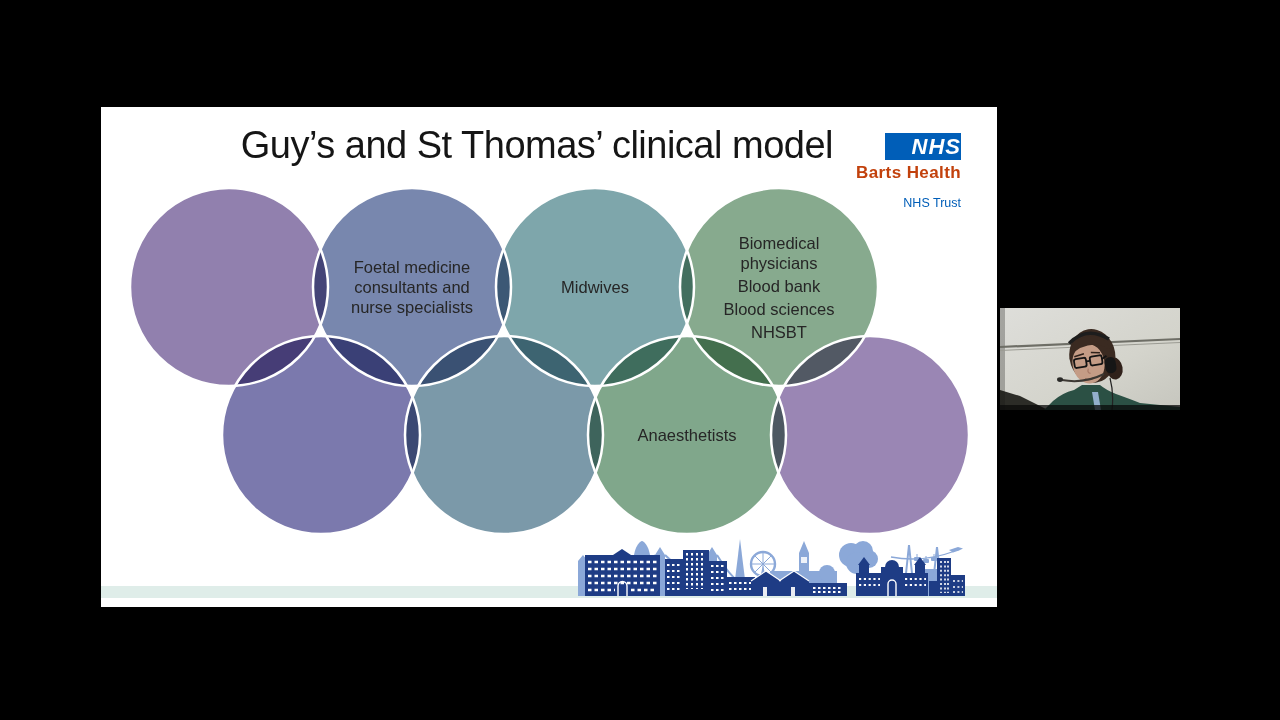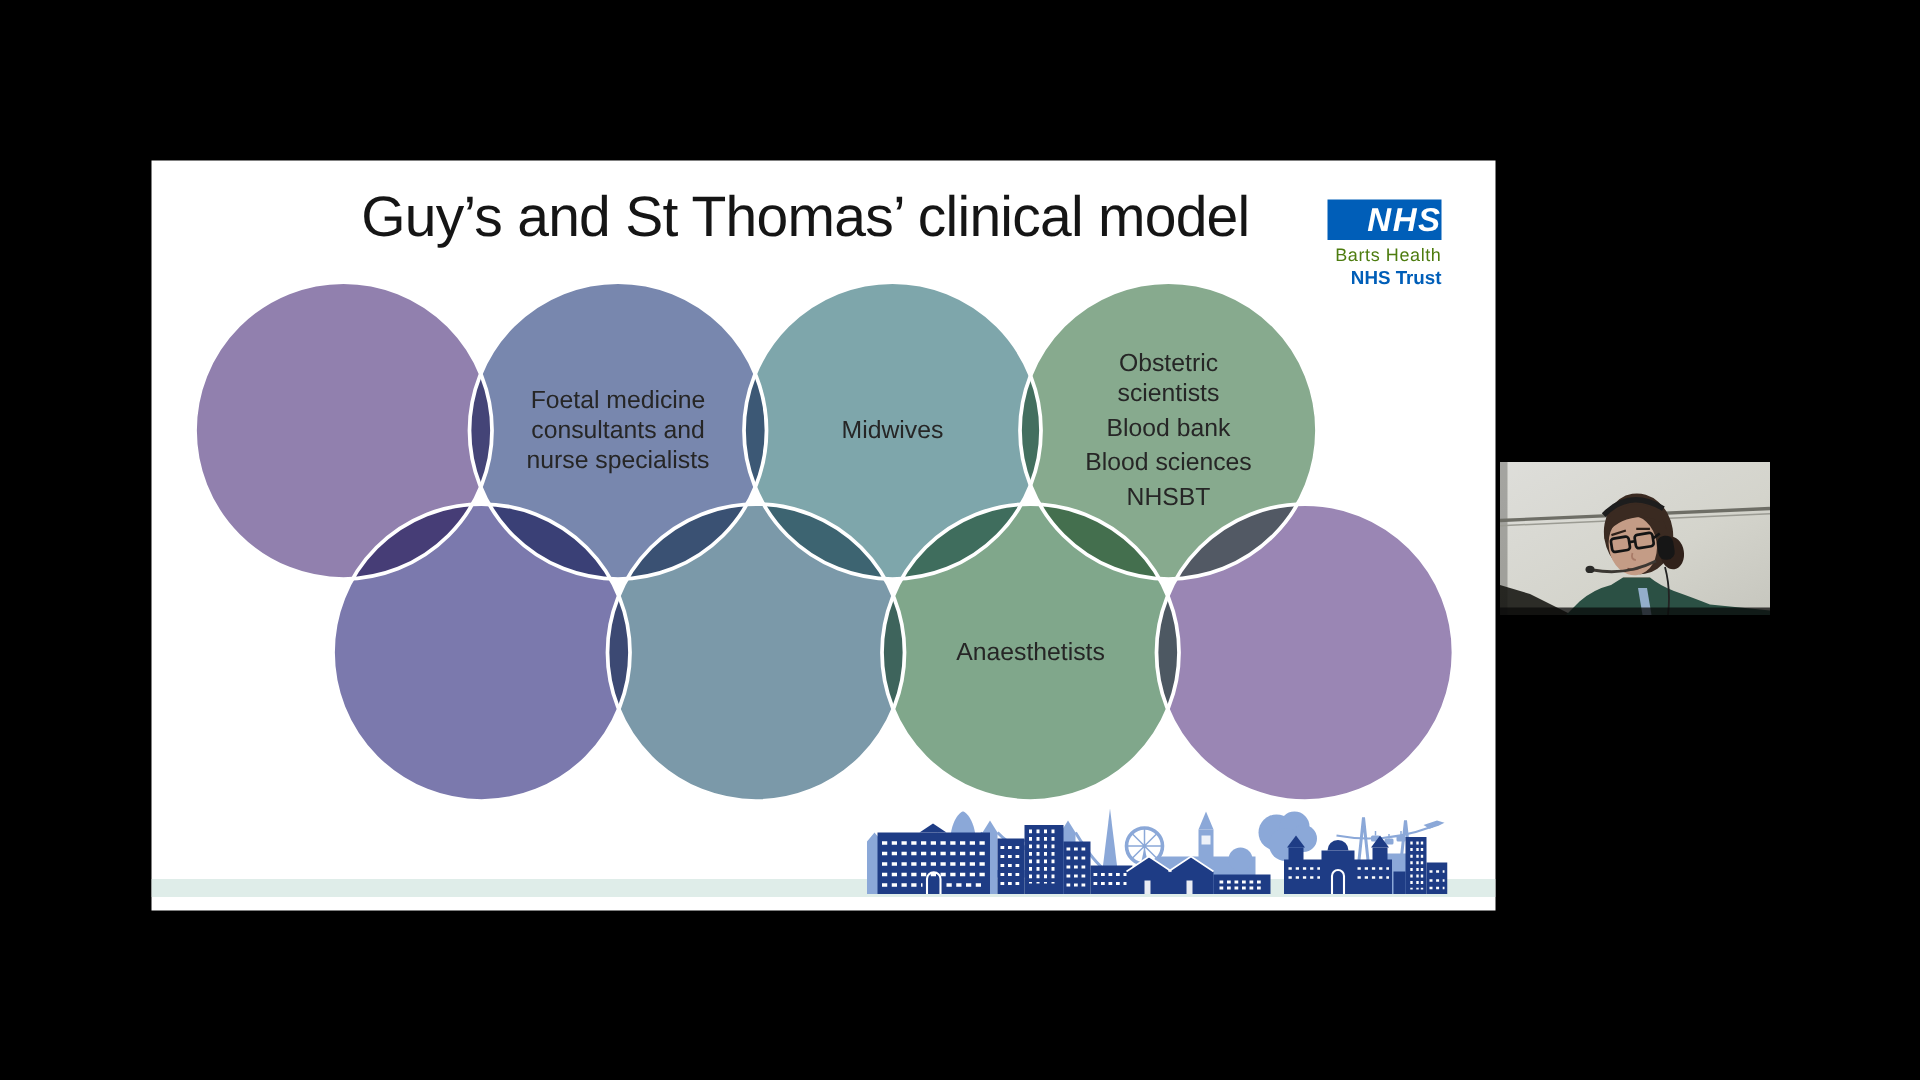--- a/index.html
+++ b/index.html
@@ -17,22 +17,22 @@
     text-align:right;font-size:38px;line-height:46px;font-weight:500;
     color:#151515;letter-spacing:-0.5px;white-space:nowrap;
   }
   
   .nhs-block{position:absolute;top:26px;right:36px;text-align:right;}
   .nhs-box{
     display:inline-block;width:76px;height:27px;background:#005eb8;
     color:#fff;font-style:italic;font-weight:bold;font-size:22px;line-height:27px;
     text-align:right;letter-spacing:1px;
   }
-  .org-name{font-size:12px;font-weight:normal;color:#4d7c0f;letter-spacing:.4px;margin-top:3px;}
-  .org-sub{font-size:12.5px;font-weight:bold;color:#005eb8;margin-top:1px;}
+  .org-name{font-size:17px;font-weight:bold;color:#c2410c;letter-spacing:.4px;margin-top:3px;}
+  .org-sub{font-size:12.5px;font-weight:normal;color:#005eb8;margin-top:13px;}
   
   svg.venn{position:absolute;left:0;top:0;}
   svg.venn .fills circle{mix-blend-mode:multiply;}
   .vlabel{
     position:absolute;transform:translate(-50%,-50%);
     text-align:center;font-size:16.5px;line-height:20px;color:#262626;
   }
   .vl-item{margin:3px 0;}
   
   .footer-band{position:absolute;left:0;top:479px;width:896px;height:12px;background:#dfede9;}
@@ -77,21 +77,21 @@
       <circle cx="220" cy="328" r="99"></circle>
         <circle cx="403" cy="328" r="99"></circle>
       <circle cx="586" cy="328" r="99"></circle>
         <circle cx="769" cy="328" r="99"></circle>
     </g>
   </svg>
 
   <div class="vlabel" style="left:311px;top:180px;width:145px">Foetal medicine consultants and nurse specialists</div>
   <div class="vlabel" style="left:494px;top:180px;width:120px">Midwives</div>
   <div class="vlabel" style="left:678px;top:180px;width:120px">
-    <div class="vl-item">Obstetric scientists</div>
+    <div class="vl-item">Biomedical physicians</div>
     <div class="vl-item">Blood bank</div>
     <div class="vl-item">Blood sciences</div>
     <div class="vl-item">NHSBT</div>
   </div>
   <div class="vlabel" style="left:586px;top:328px;width:140px">Anaesthetists</div>
 
   <div class="footer-band"></div>
 
   <svg class="skyline" width="390" height="61" viewBox="0 0 390 61">
 

